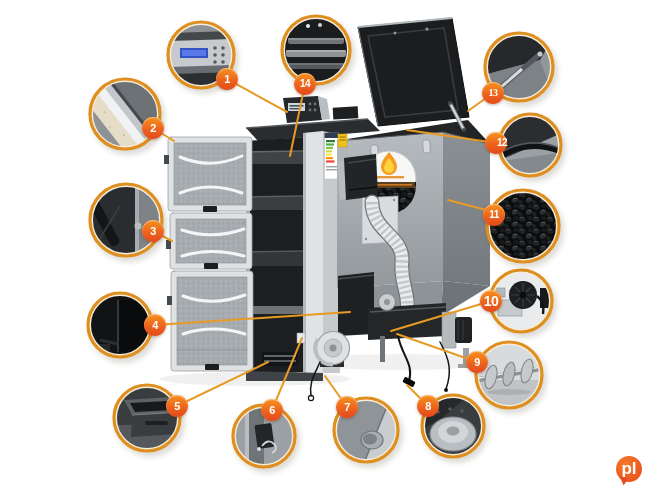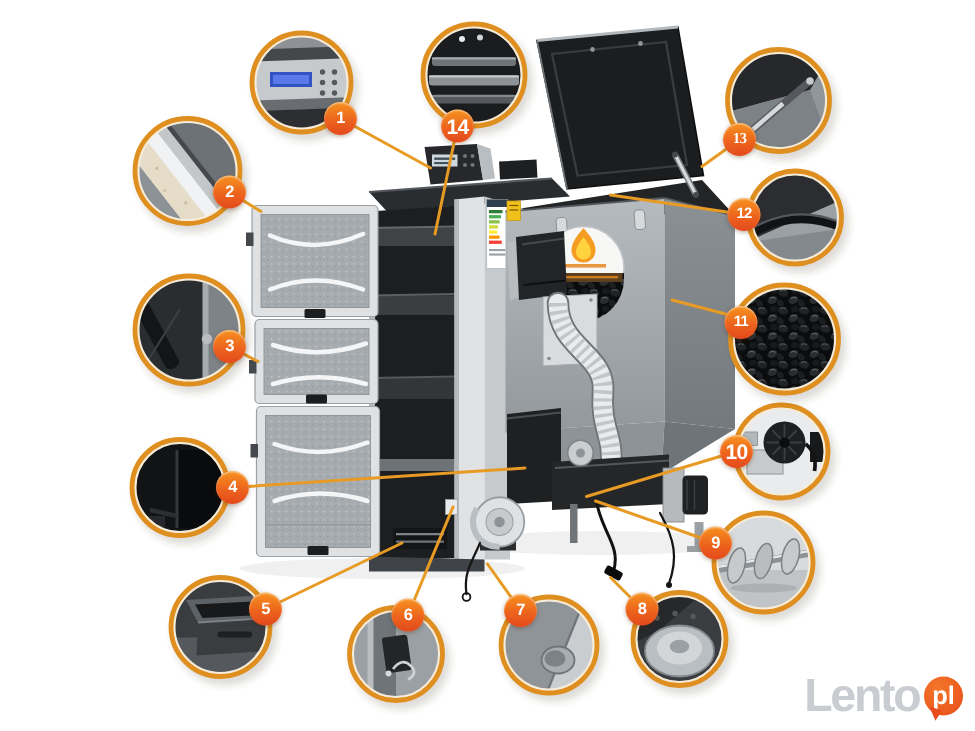--- a/index.html
+++ b/index.html
@@ -529,22 +529,21 @@
 <div class="badge" style="left:142px;top:117px;">2</div>
 <div class="badge" style="left:142px;top:220px;">3</div>
 <div class="badge" style="left:144px;top:314px;">4</div>
 <div class="badge" style="left:166px;top:395px;">5</div>
 <div class="badge" style="left:261px;top:399px;">6</div>
 <div class="badge" style="left:336px;top:396px;">7</div>
 <div class="badge" style="left:417px;top:395px;">8</div>
 <div class="badge" style="left:466px;top:351px;">9</div>
 <div class="badge" style="left:480px;top:290px;font-size:14px;">10</div>
 <div class="badge" style="left:483px;top:204px;font-size:10px;">11</div>
-<div class="badge" style="left:485px;top:132px;font-size:10px;">12</div>
+<div class="badge" style="left:485px;top:132px;font-size:10px;text-align:right;">12</div>
 <div class="badge" style="left:482px;top:82px;font-size:10px;font-family:Liberation Serif, serif;">13</div>
-<div class="badge" style="left:294px;top:73px;font-size:14px;">14</div>
+<div class="badge" style="left:294px;top:73px;font-size:10px;">14</div>
 
 <div class="watermark">
-  <span class="wm-text">Lento</span>
   <span class="wm-badge">pl</span>
 </div>
 
 </div>
 
 </body></html>

